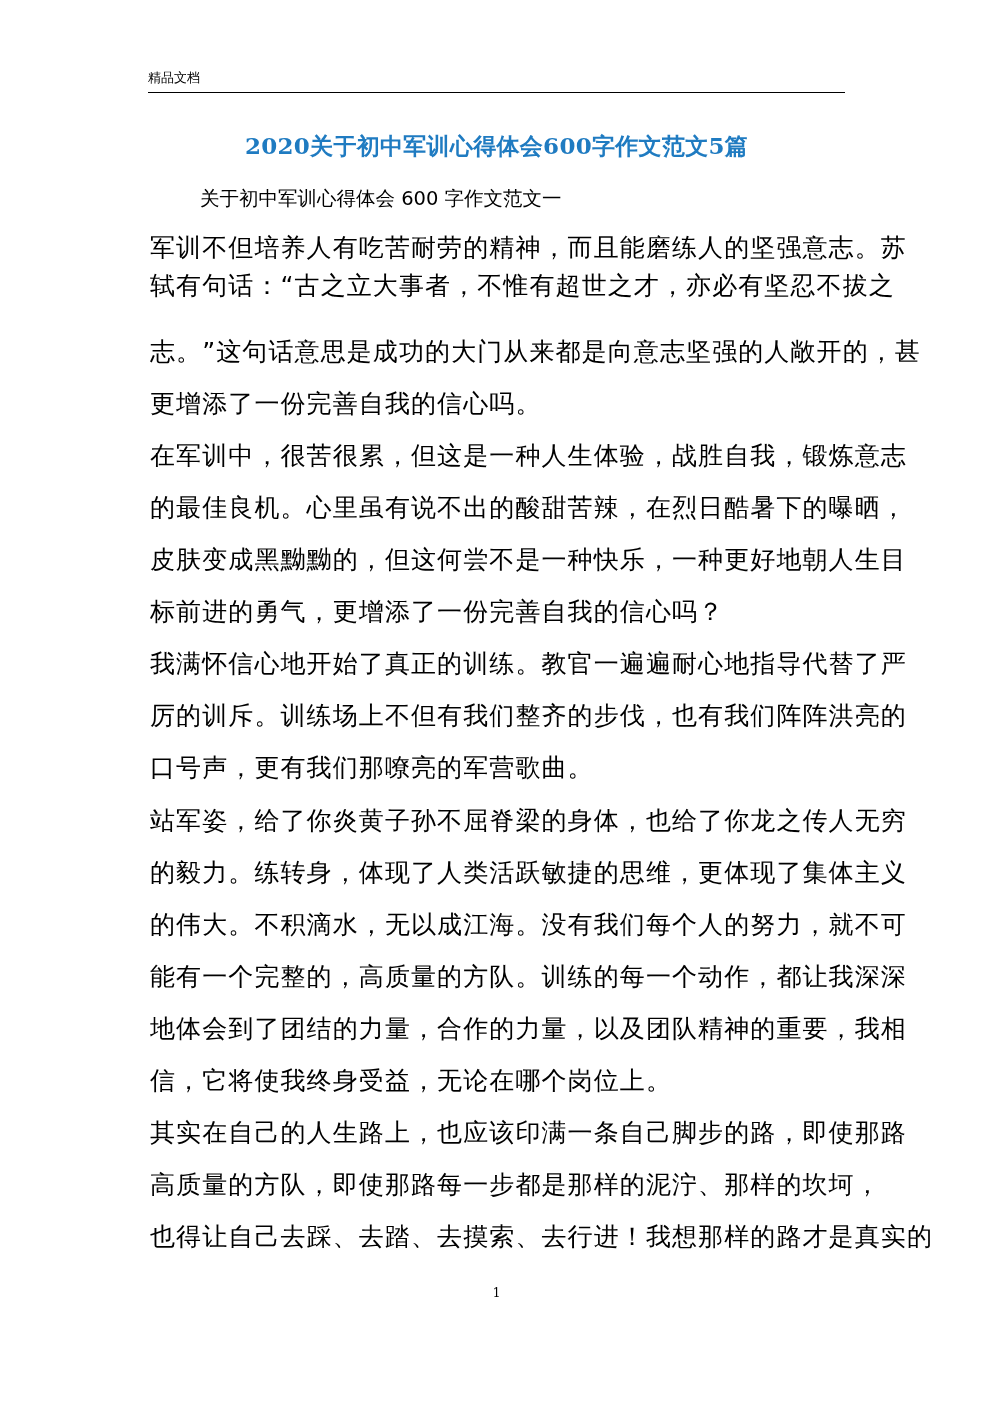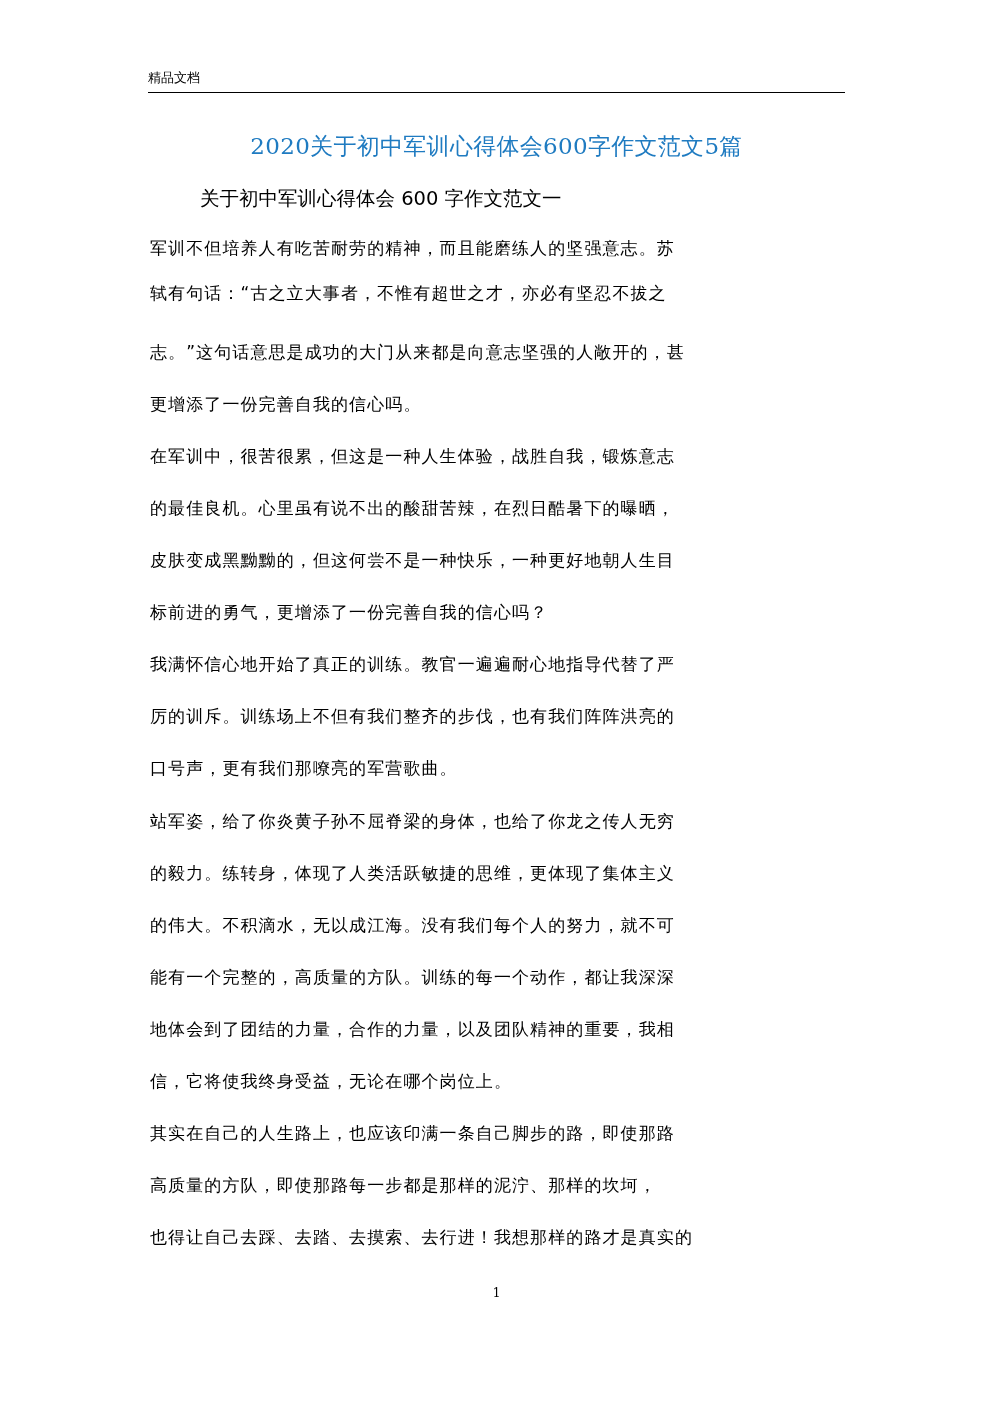--- a/index.html
+++ b/index.html
@@ -33,40 +33,40 @@
       height: 0;
       border-top: 1.5px solid #000;
     }
     .doc-title {
       position: absolute;
       left: 148px;
       top: 131px;
       width: 697px;
       text-align: center;
       font-family: "DejaVu Serif", "Liberation Serif", serif;
-      font-weight: normal;
+      font-weight: bold;
       font-size: 23px;
       line-height: 30px;
       color: #1f7bc1;
       letter-spacing: 0.3px;
     }
     .subtitle {
       position: absolute;
       left: 172px;
       top: 186px;
       font-size: 19.5px;
       line-height: 26px;
       color: #000;
       white-space: nowrap;
       margin-left: 28px;
     }
     .body-line {
       position: absolute;
       left: 150px;
-      font-size: 17px;
+      font-size: 25px;
       line-height: 26px;
       white-space: nowrap;
       color: #000;
       letter-spacing: 1.1px;
     }
     .page-number {
       position: absolute;
       left: 148px;
       top: 1285px;
       width: 697px;
@@ -82,21 +82,21 @@
 
 <div class="page-header">精品文档</div>
 <div class="header-rule"></div>
 
 <div class="doc-title">2020关于初中军训心得体会600字作文范文5篇</div>
 
 <div class="subtitle">关于初中军训心得体会 600 字作文范文一</div>
 
 <div>
   <div class="body-line" style="top:235px">军训不但培养人有吃苦耐劳的精神，而且能磨练人的坚强意志。苏</div>
-  <div class="body-line" style="top:280px">轼有句话：“古之立大事者，不惟有超世之才，亦必有坚忍不拔之</div>
+  <div class="body-line" style="top:273px">轼有句话：“古之立大事者，不惟有超世之才，亦必有坚忍不拔之</div>
   <div class="body-line" style="top:339px">志。”这句话意思是成功的大门从来都是向意志坚强的人敞开的，甚</div>
   <div class="body-line" style="top:391px">更增添了一份完善自我的信心吗。</div>
   <div class="body-line" style="top:443px">在军训中，很苦很累，但这是一种人生体验，战胜自我，锻炼意志</div>
   <div class="body-line" style="top:495px">的最佳良机。心里虽有说不出的酸甜苦辣，在烈日酷暑下的曝晒，</div>
   <div class="body-line" style="top:547px">皮肤变成黑黝黝的，但这何尝不是一种快乐，一种更好地朝人生目</div>
   <div class="body-line" style="top:599px">标前进的勇气，更增添了一份完善自我的信心吗？</div>
   <div class="body-line" style="top:651px">我满怀信心地开始了真正的训练。教官一遍遍耐心地指导代替了严</div>
   <div class="body-line" style="top:703px">厉的训斥。训练场上不但有我们整齐的步伐，也有我们阵阵洪亮的</div>
   <div class="body-line" style="top:755px">口号声，更有我们那嘹亮的军营歌曲。</div>
   <div class="body-line" style="top:808px">站军姿，给了你炎黄子孙不屈脊梁的身体，也给了你龙之传人无穷</div>

